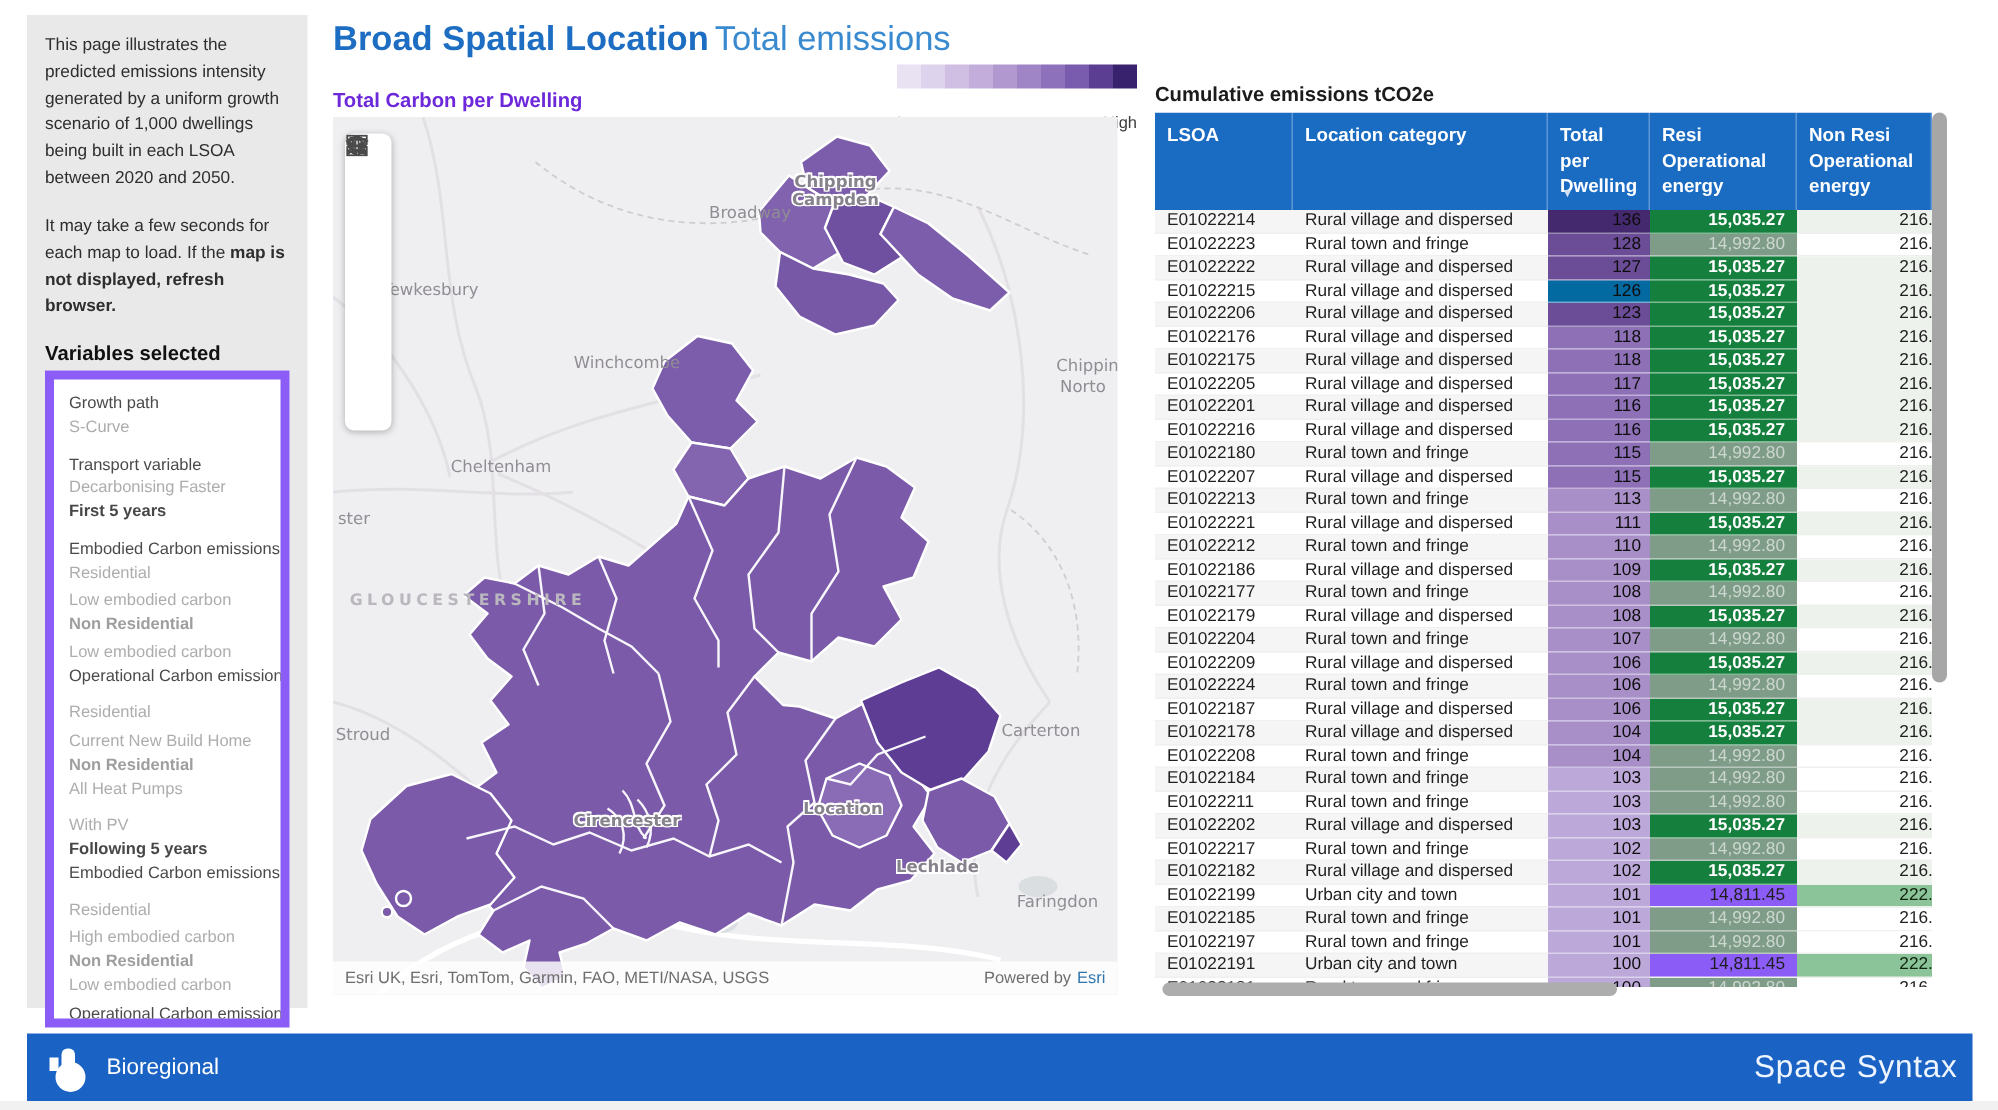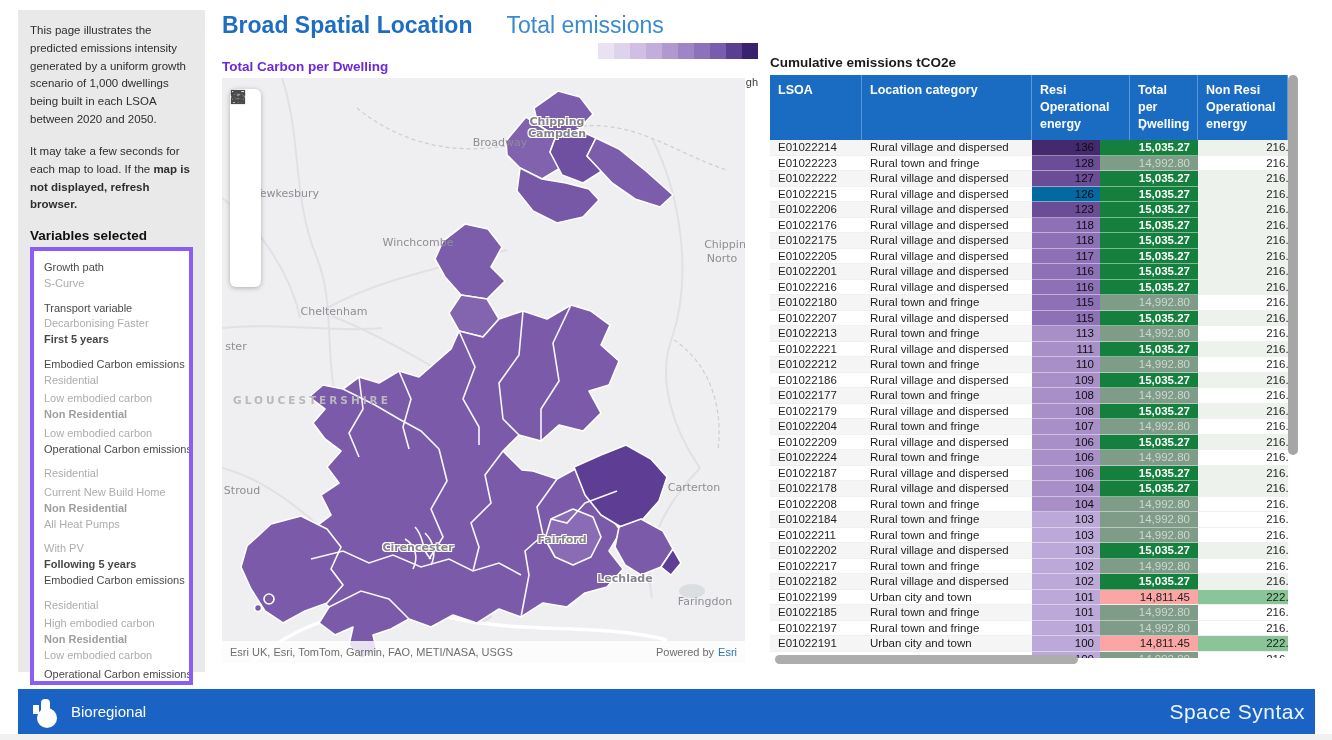--- a/index.html
+++ b/index.html
@@ -4,30 +4,30 @@
 <style>
   html,body{margin:0;padding:0;}
   body{width:1332px;height:740px;position:relative;overflow:hidden;background:#ffffff;
        font-family:"Liberation Sans",sans-serif;}
 
   
   .sidebar{position:absolute;left:18px;top:10px;width:187px;height:662px;background:#e9e9e9;
            padding:12px 12px;box-sizing:border-box;}
   .sidebar p{font-size:11.5px;line-height:1.55;color:#2e2e2e;margin:0 0 14px;}
   .vars-heading{font-size:13.5px;font-weight:bold;color:#101010;margin:14px 0 4px;}
-  .vars-panel{background:#fff;border:4px solid #8b5cf6;padding:8px 4px 8px 10px;height:438px;
+  .vars-panel{background:#fff;border:6px solid #8b5cf6;padding:8px 4px 8px 10px;height:438px;
               box-sizing:border-box;overflow:hidden;}
   .var-item{font-size:11px;line-height:1.25;white-space:nowrap;}
   .s-dark{color:#4a4a4a}.s-gray{color:#adadad}
   .s-darkbold{color:#474747;font-weight:bold}.s-graybold{color:#9e9e9e;font-weight:bold}
   .g0{margin-top:2px}.g1{margin-top:11px}.g2{margin-top:5px}
 
   
   .page-title{position:absolute;left:222px;top:12px;font-size:23px;font-weight:bold;color:#1d6ec2;}
-  .page-title .sub{font-weight:normal;color:#3a8ad0;margin-left:34px;}
+  .page-title .sub{font-weight:normal;color:#3a8ad0;margin-left:4px;}
   .map-title{position:absolute;left:222px;top:59px;font-size:13.5px;font-weight:bold;color:#6d28d9;}
   .table-title{position:absolute;left:770px;top:55px;font-size:13.5px;font-weight:bold;color:#1b1b1b;}
 
   
   .legend{position:absolute;left:598px;top:43px;width:160px;}
   .legend-bar{display:flex;height:16px;}
   .legend-bar span{flex:1;}
   .legend-labels{display:flex;justify-content:space-between;font-size:11px;color:#3c3c3c;margin-top:17px;}
 
   
@@ -53,21 +53,21 @@
   .sort-arrow{position:absolute;left:9px;bottom:5px;font-size:8px;color:#cfe0f4;}
   .c0{width:92px}.c1{width:170px}.c2{width:68px}.c3{width:98px}.c4{width:90px}
   .tr{display:flex;height:15.5px;font-size:11.5px;}
   .td{box-sizing:border-box;overflow:hidden;white-space:nowrap;line-height:15.5px;}
   .td.c0,.td.c1{padding-left:8px;color:#1f1f1f;border-bottom:1px solid #f0f0f0;}
   .tr.oddbg .td.c0,.tr.oddbg .td.c1{background:#f5f5f5;}
   .td.c2{text-align:right;padding-right:6px;color:#0d0d0d;border-bottom:1px solid rgba(255,255,255,.45);}
   .td.c3{text-align:right;padding-right:8px;border-bottom:1px solid rgba(255,255,255,.45);}
   .resi-dark{background:#15803d;color:#ffffff;font-weight:bold;}
   .resi-mid{background:#7f9c89;color:#ccd7cf;}
-  .resi-plain{background:#fca5a5;color:#1f1f1f;border-bottom:1px solid #f0f0f0 !important;}
+  .resi-plain{background:#8b5cf6;color:#1f1f1f;border-bottom:1px solid #f0f0f0 !important;}
   .td.c4{text-align:right;border-bottom:1px solid #eef0ee;}
   .td.c4 .clip{position:relative;right:-7px;}
   .nr-light{background:#edf3ec;color:#1f1f1f;}
   .nr-white{background:#ffffff;color:#1f1f1f;}
   .nr-green{background:#8cc49a;color:#11240f;}
   .vscroll{position:absolute;left:1288px;top:75px;width:10px;height:380px;background:#a6a6a6;border-radius:5px;}
   .hscroll{position:absolute;left:775px;top:655px;width:303px;height:9px;background:#adadad;border-radius:5px;}
 
   
   .footer{position:absolute;left:18px;top:689px;width:1297px;height:45px;background:#1a63c4;
@@ -203,21 +203,21 @@
       <div class="map-label lbl-plain" style="left: 65px; top: 115px;">Tewkesbury</div>
       <div class="map-label lbl-plain" style="left: 278px; top: 64px;">Broadway</div>
       <div class="map-label lbl-halo" style="left: 335px; top: 43px;">Chipping</div>
       <div class="map-label lbl-halo" style="left: 335px; top: 55px;">Campden</div>
       <div class="map-label lbl-plain" style="left: 196px; top: 164px;">Winchcombe</div>
       <div class="map-label lbl-plain" style="left: 112px; top: 233px;">Cheltenham</div>
       <div class="map-label lbl-plain" style="left: 14px; top: 268px;">ster</div>
       <div class="map-label lbl-region" style="left: 90px; top: 322px;">GLOUCESTERSHIRE</div>
       <div class="map-label lbl-plain" style="left: 20px; top: 412px;">Stroud</div>
       <div class="map-label lbl-halo" style="left: 196px; top: 469px;">Cirencester</div>
-      <div class="map-label lbl-halo" style="left: 340px; top: 461px;">Fairford</div>
+      <div class="map-label lbl-halo" style="left: 340px; top: 461px;">Location</div>
       <div class="map-label lbl-halo" style="left: 403px; top: 500px;">Lechlade</div>
       <div class="map-label lbl-plain" style="left: 472px; top: 409px;">Carterton</div>
       <div class="map-label lbl-plain" style="left: 483px; top: 523px;">Faringdon</div>
       <div class="map-label lbl-plain" style="left: 503px; top: 166px;">Chippin</div>
       <div class="map-label lbl-plain" style="left: 500px; top: 180px;">Norto</div>
     </div>
 
   <div class="map-toolbar">
     <div class="tool-btn">
       <svg width="16" height="16">
@@ -268,22 +268,22 @@
     <span>Esri UK, Esri, TomTom, Garmin, FAO, METI/NASA, USGS</span>
     <span><span>Powered by</span><a class="esri-link">Esri</a></span>
   </div>
 </div>
 
 <div class="table-title">Cumulative emissions tCO2e</div>
 <div class="tbl">
   <div class="thead">
       <div class="th c0">LSOA</div>
       <div class="th c1">Location category</div>
+      <div class="th c2">Total per Dwelling<span class="sort-arrow">▼</span></div>
       <div class="th c3">Resi Operational energy</div>
-      <div class="th c2">Total per Dwelling<span class="sort-arrow">▼</span></div>
       <div class="th c4">Non Resi Operational energy</div>
     </div>
   <div>
       <div class="tr oddbg">
         <div class="td c0">E01022214</div>
         <div class="td c1">Rural village and dispersed</div>
         <div class="td c2" style="background: rgb(68, 41, 111);">136</div>
         <div class="td c3 resi-dark">15,035.27</div>
         <div class="td c4 nr-light"><span class="clip">216.8</span></div>
       </div>

